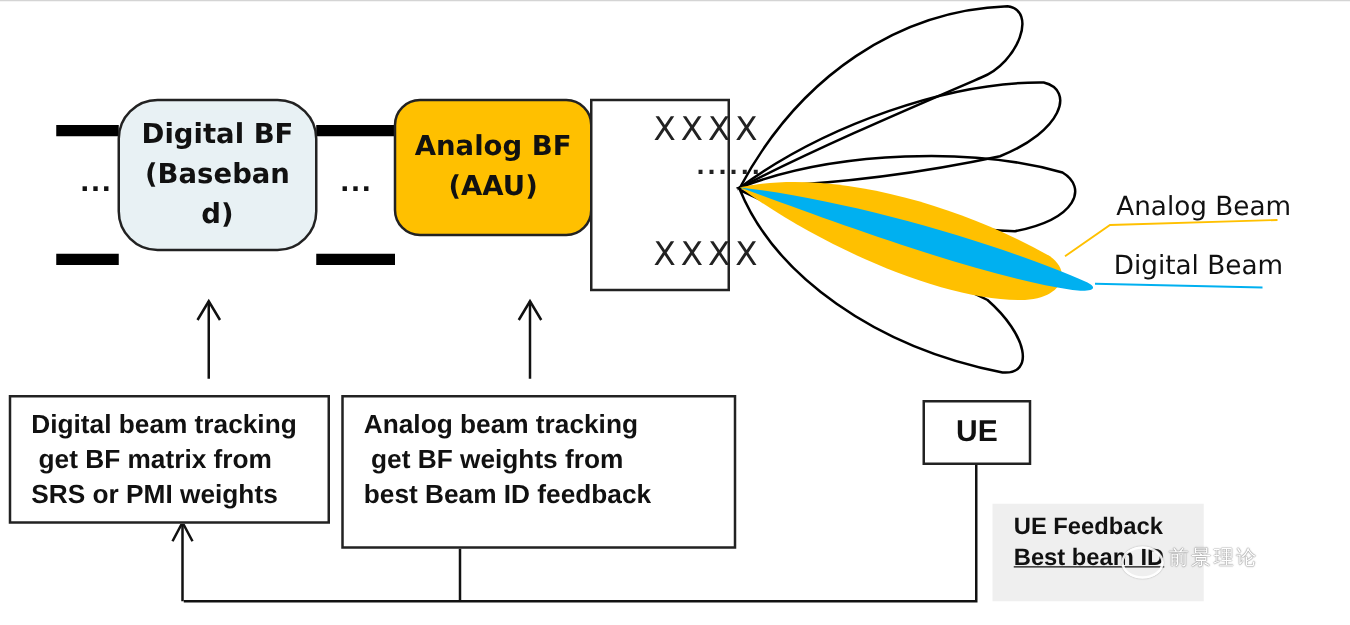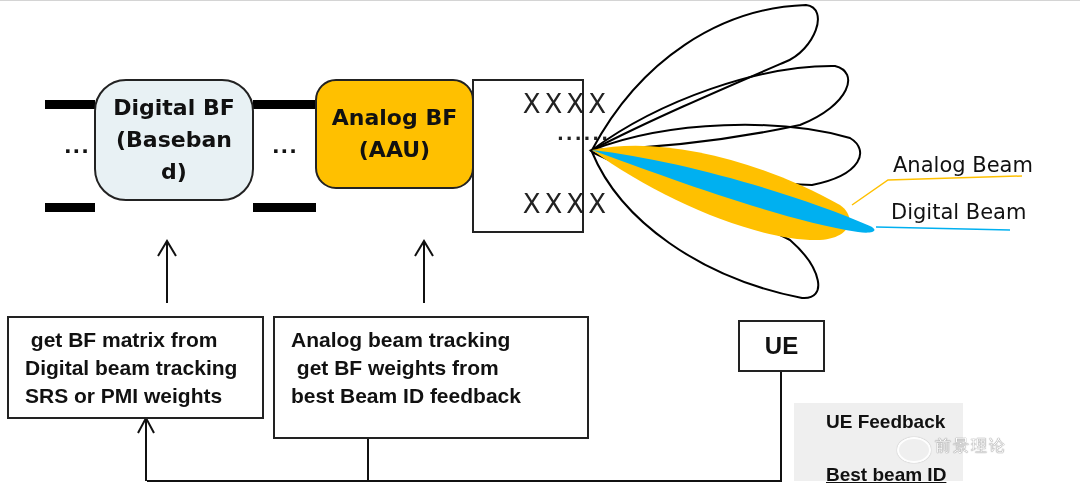--- a/index.html
+++ b/index.html
@@ -22,23 +22,23 @@
   .tbox { position:absolute; box-sizing:border-box; border:2px solid #222; background:#fff;
           padding:8px 0 0 16px; }
   .tbox div { font-family:"Liberation Sans", sans-serif; font-weight:bold; font-size:21px;
               line-height:28px; color:#111; white-space:pre; }
   .tb1 { left:7px; top:316px; width:257px; height:103px; }
   .tb2 { left:273px; top:316px; width:316px; height:123px; }
   .ue { position:absolute; left:738px; top:320px; width:87px; height:52px; box-sizing:border-box;
         border:2px solid #222; display:flex; align-items:center; justify-content:center; background:#fff; }
   .ue span { font-family:"Liberation Sans", sans-serif; font-weight:bold; font-size:24px; color:#111; }
   .fb { position:absolute; left:794px; top:403px; width:169px; height:78px; background:#efefef;
-        padding:6px 0 0 32px; box-sizing:border-box; }
+        padding:6px 0 0 17px; box-sizing:border-box; }
   .fb div { font-family:"Liberation Sans", sans-serif; font-weight:bold; font-size:19px; line-height:25px; color:#111; }
-  .fb .u { text-decoration:underline;margin-top:28px; }
+  .fb .u { text-decoration:underline; }
   .lbl { position:absolute; font-weight:normal; font-size:21px; color:#111; }
   .wm { position:absolute; left:900px; top:436px; font-size:16px; color:#fff;
         text-shadow:0 0 1px #777, 0 0 1px #777; letter-spacing:2px; }
   .wm-icon { position:absolute; left:897px; top:437px; width:30px; height:22px; border-radius:50%;
              border:2px solid rgba(255,255,255,0.9); box-shadow:0 0 1px #888; }
 </style>
 </head>
 <body>
 
 <div class="topline"></div>
@@ -103,22 +103,22 @@
   <path d="M592,150 C680,160 800,195 870,226 C880,231 872,234 858,232 C780,220 660,175 592,150 Z" fill="#00b0f0"></path>
 
   <polyline points="852,205 888,180 1022,176" fill="none" stroke="#ffc000" stroke-width="1.5"></polyline>
   <line x1="876" y1="227" x2="1010" y2="230" stroke="#00b0f0" stroke-width="1.5"></line>
 </svg>
 
 <div class="lbl" style="left:893px;top:153px;">Analog Beam</div>
 <div class="lbl" style="left:891px;top:200px;">Digital Beam</div>
 
 <div class="tbox tb1">
+  <div>Digital beam tracking</div>
   <div> get BF matrix from</div>
-  <div>Digital beam tracking</div>
   <div>SRS or PMI weights</div>
 </div>
 <div class="tbox tb2">
   <div>Analog beam tracking</div>
   <div> get BF weights from</div>
   <div>best Beam ID feedback</div>
 </div>
 
 <div class="ue">
   <span>UE</span>

